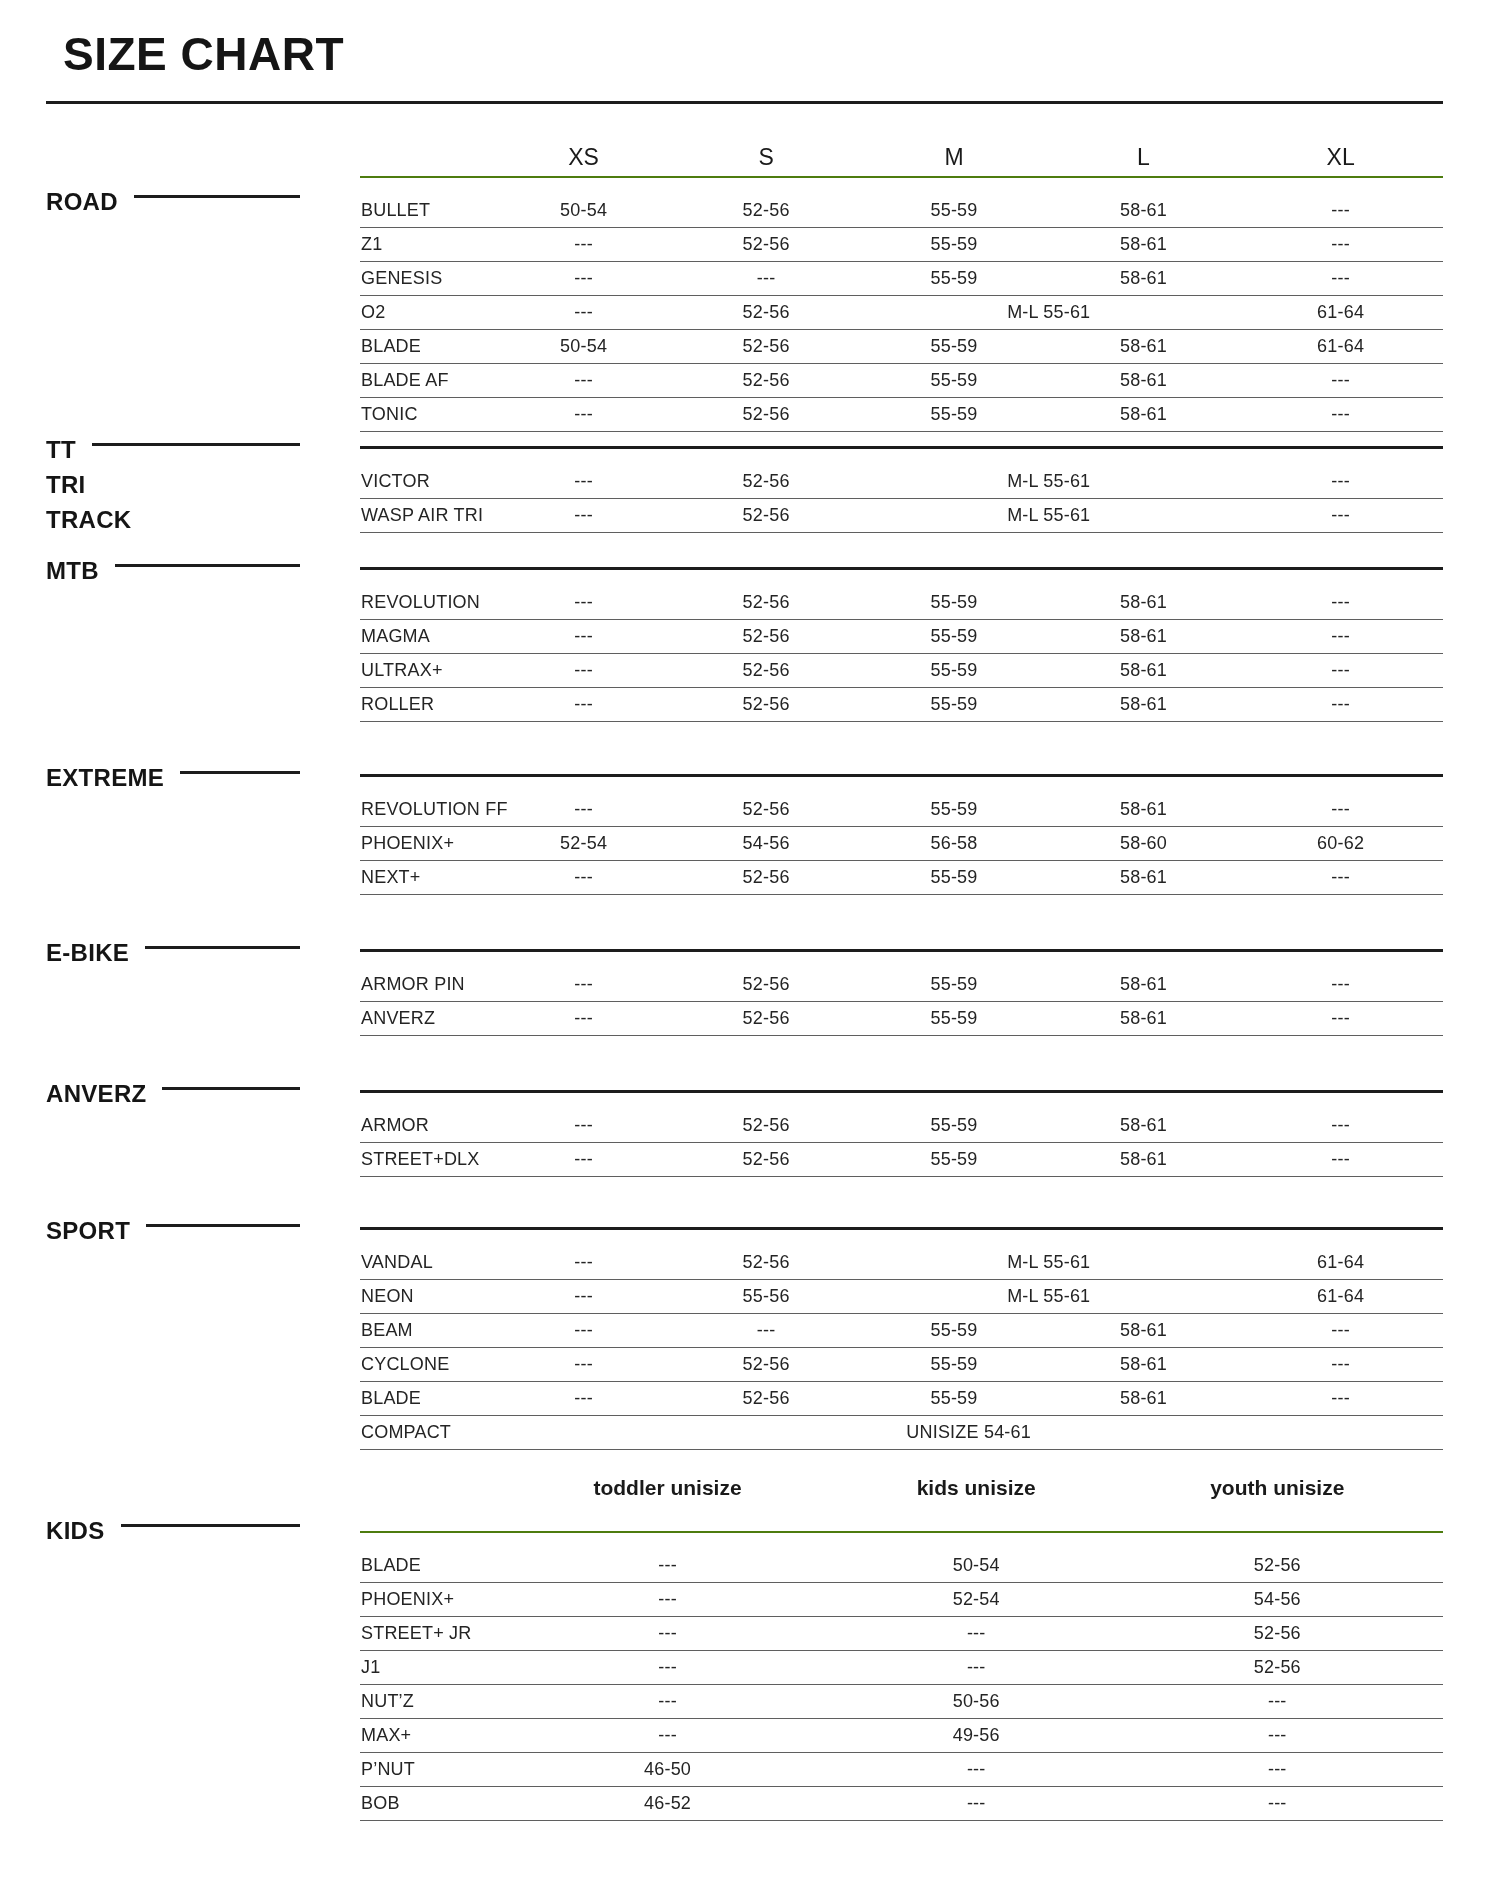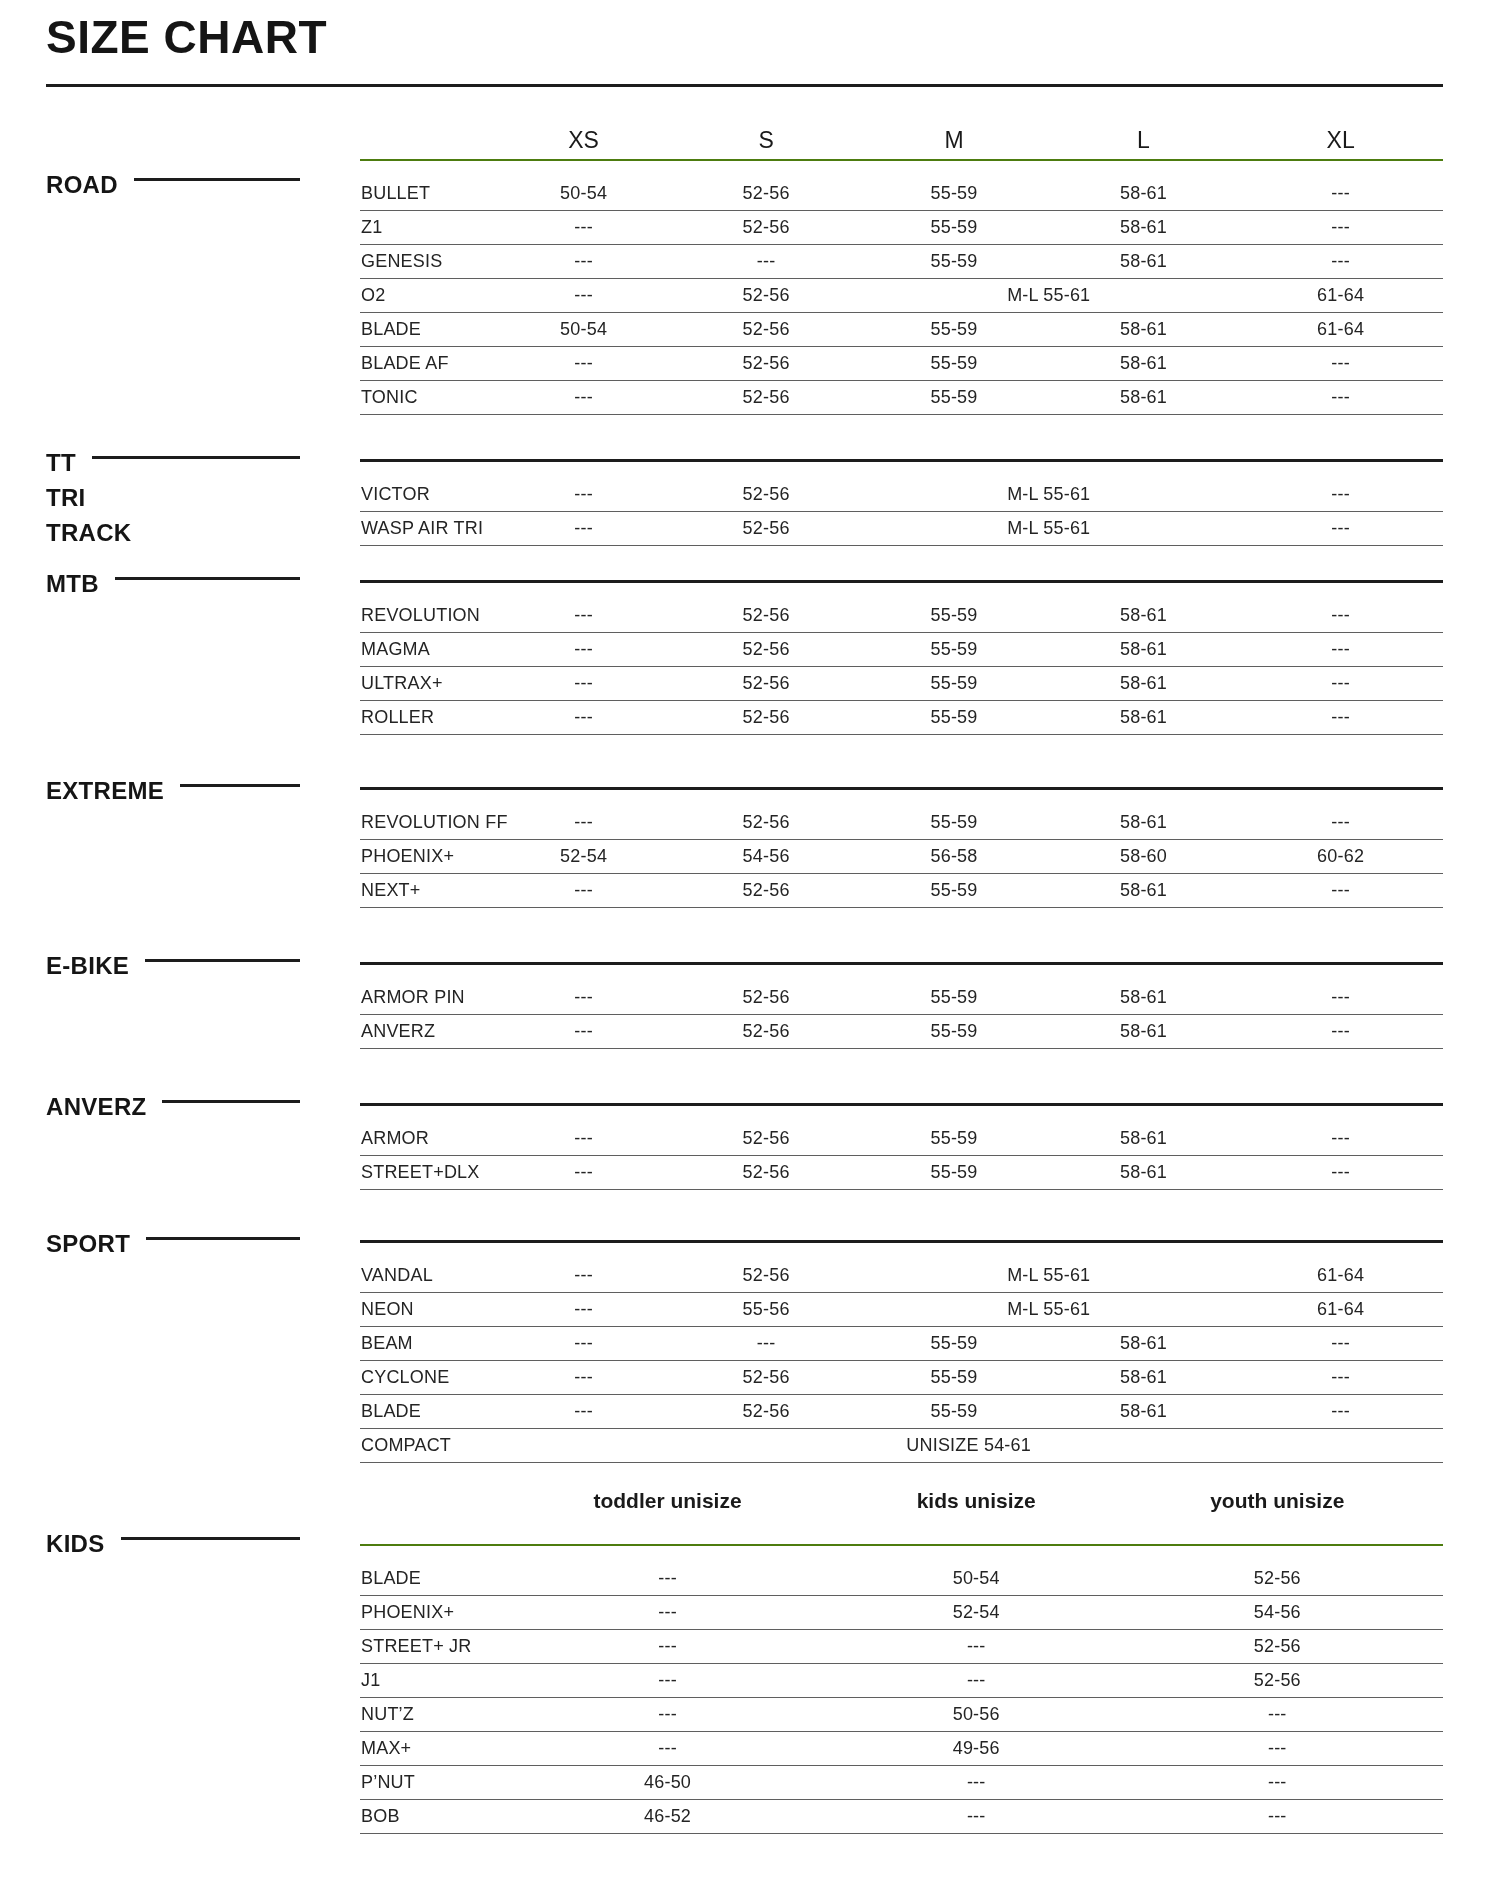--- a/index.html
+++ b/index.html
@@ -1,41 +1,41 @@
 <!DOCTYPE html>
 <html><head>
 <meta charset="utf-8">
 <style>
   html,body{margin:0;padding:0;}
   body{
     width:1500px;height:1901px;overflow:hidden;background:#ffffff;
     font-family:"Liberation Sans",sans-serif;color:#1e1e1e;
   }
   .page{padding:12px 57px 0 46px;}
-  .title{font-size:46px;font-weight:800;line-height:1.12;letter-spacing:.5px;color:#151515;margin:0;}
+  .title{font-size:46px;font-weight:800;line-height:1.12;letter-spacing:.5px;color:#151515;margin:17px;}
   .title-rule{height:3px;background:#1d1d1d;margin-top:20px;}
 
   .section{display:flex;align-items:flex-start;}
   .labels{flex:0 0 254px;width:254px;margin-right:60px;margin-top:-14px;}
   .label-row{display:flex;align-items:flex-start;}
   .label-text{font-size:24px;font-weight:800;line-height:35px;letter-spacing:.3px;color:#151515;white-space:nowrap;}
   .label-rule{flex:1;height:3px;background:#1d1d1d;margin-left:16px;margin-top:11px;}
 
   .twrap{flex:1;min-width:0;}
   table.grid{width:100%;border-collapse:collapse;table-layout:fixed;}
   table.grid:not(.has-header){border-top:3px solid #1d1d1d;}
 
   .thead-row td{border-bottom:2px solid #4d7c0f;font-size:23px;font-weight:500;text-align:center;vertical-align:middle;height:34px;color:#1a1a1a;}
   .spacer td{height:14px;border:none;}
   .data-row td{height:31px;border-bottom:1px solid #5f5f5f;font-size:18px;text-align:center;vertical-align:middle;letter-spacing:.2px;color:#242424;}
   .data-row td.name{text-align:left;white-space:nowrap;padding-right:4px;}
 
   
   .sec-road{margin-top:36px;}    .sec-road .labels{margin-top:44px;}
-  .sec-tt{margin-top:44px;}
+  .sec-tt{margin-top:14px;}
   .sec-mtb{margin-top:30px;}
   .sec-extreme{margin-top:52px;}
   .sec-ebike{margin-top:54px;}
   .sec-urban{margin-top:54px;}
   .sec-sport{margin-top:50px;}
   .sec-kids{margin-top:22px;}    .sec-kids .labels{margin-top:41px;}
   .sec-kids .thead-row td{height:56px;vertical-align:top;padding-top:2px;line-height:28px;font-size:21px;font-weight:600;}
 </style>
 </head>
 <body>

